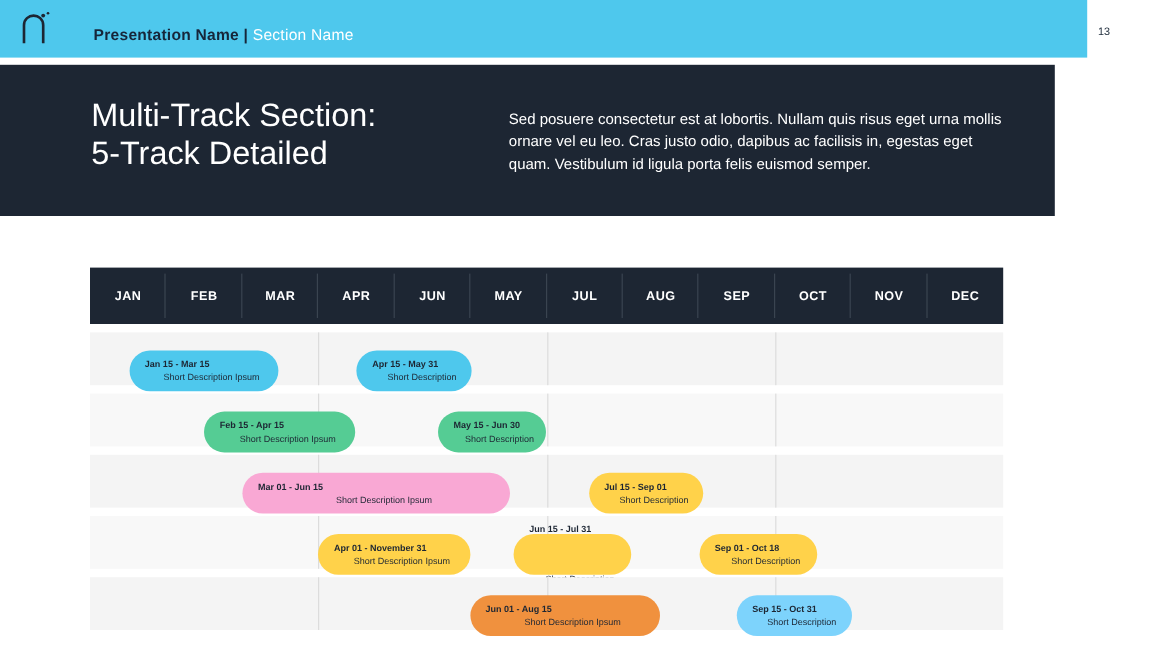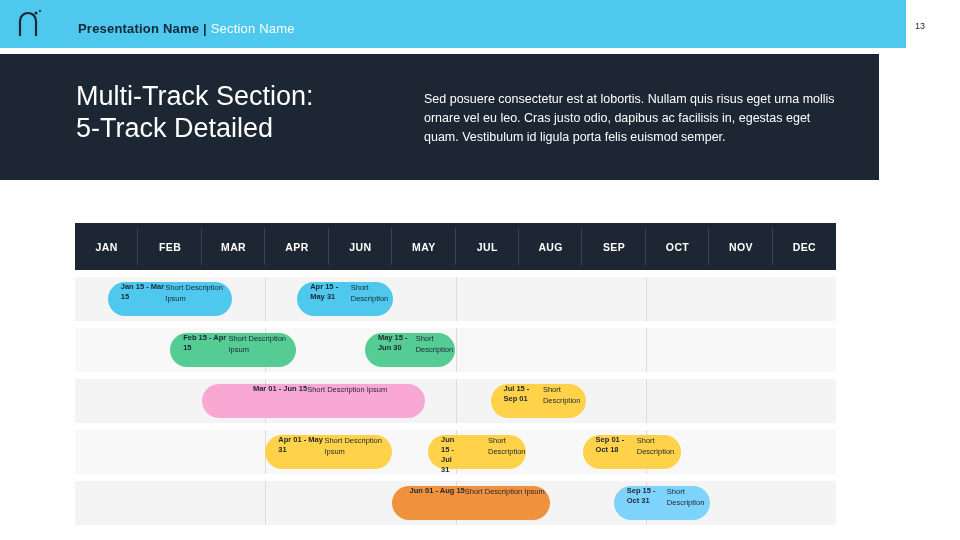--- a/index.html
+++ b/index.html
@@ -22,23 +22,23 @@
   .tl{position:absolute;left:75px;top:223px;width:761px;}
   .month-row{display:flex;width:761px;height:47px;background:#1d2633;}
   .month-cell{flex:1 1 0;display:flex;align-items:center;justify-content:center;color:#ffffff;font-size:10.5px;font-weight:bold;letter-spacing:.4px;position:relative;}
   .month-cell:not(:last-child)::after{content:"";position:absolute;right:0;top:5px;bottom:5px;width:1px;background:#3a4450;}
 
   .track{position:relative;width:761px;height:44px;margin-top:7px;}
   .track .bg{position:absolute;inset:0;background:#f4f4f4;}
   .track.alt .bg{background:#f8f8f8;}
   .gridline{position:absolute;top:0;bottom:0;width:1px;background:#dcdcdc;}
 
-  .bar{position:absolute;top:5px;height:34px;border-radius:17px;display:flex;flex-direction:row;justify-content:center;padding-left:13px;box-sizing:border-box;}
+  .bar{position:absolute;top:15px;height:34px;border-radius:17px;display:flex;flex-direction:column;justify-content:center;padding-left:13px;box-sizing:border-box;}
   .bar .b1{font-size:7.5px;font-weight:bold;color:#1d2633;line-height:10px;}
-  .bar .b2{font-size:7.5px;color:#1d2633;line-height:11px;}
+  .bar .b2{font-size:7.5px;color:#1d2633;line-height:11px;text-align:center;}
 </style>
 </head>
 <body>
 
 <div class="top-band"></div>
 
 <svg class="logo" viewBox="0 0 36 32">
   <path d="M6 28 L6 13 C6 8 10 5 14 5 C18 5 22 8 22 13 L22 28" fill="none" stroke="#1d2633" stroke-width="2.2"></path>
   <circle cx="22" cy="5" r="1.6" fill="#1d2633"></circle>
   <circle cx="26" cy="3" r="1.1" fill="#1d2633"></circle>
@@ -116,21 +116,21 @@
           <div class="b1">Jul 15 - Sep 01</div>
           <div class="b2">Short Description</div>
         </div>
       </div>
       <div class="track alt">
         <div class="bg"></div>
         <div class="gridline" style="left: 25%;"></div>
         <div class="gridline" style="left: 50%;"></div>
         <div class="gridline" style="left: 75%;"></div>
         <div class="bar" style="left: 25%; width: 16.6%; background: rgb(255, 210, 74);">
-          <div class="b1">Apr 01 - May 31</div>
+          <div class="b1">Apr 01 - November 31</div>
           <div class="b2">Short Description Ipsum</div>
         </div>
         <div class="bar" style="left: 46.4%; width: 12.8%; background: rgb(255, 210, 74); gap: 31px;">
           <div class="b1">Jun 15 - Jul 31</div>
           <div class="b2">Short Description</div>
         </div>
         <div class="bar" style="left: 66.7%; width: 12.9%; background: rgb(255, 210, 74);">
           <div class="b1">Sep 01 - Oct 18</div>
           <div class="b2">Short Description</div>
         </div>

